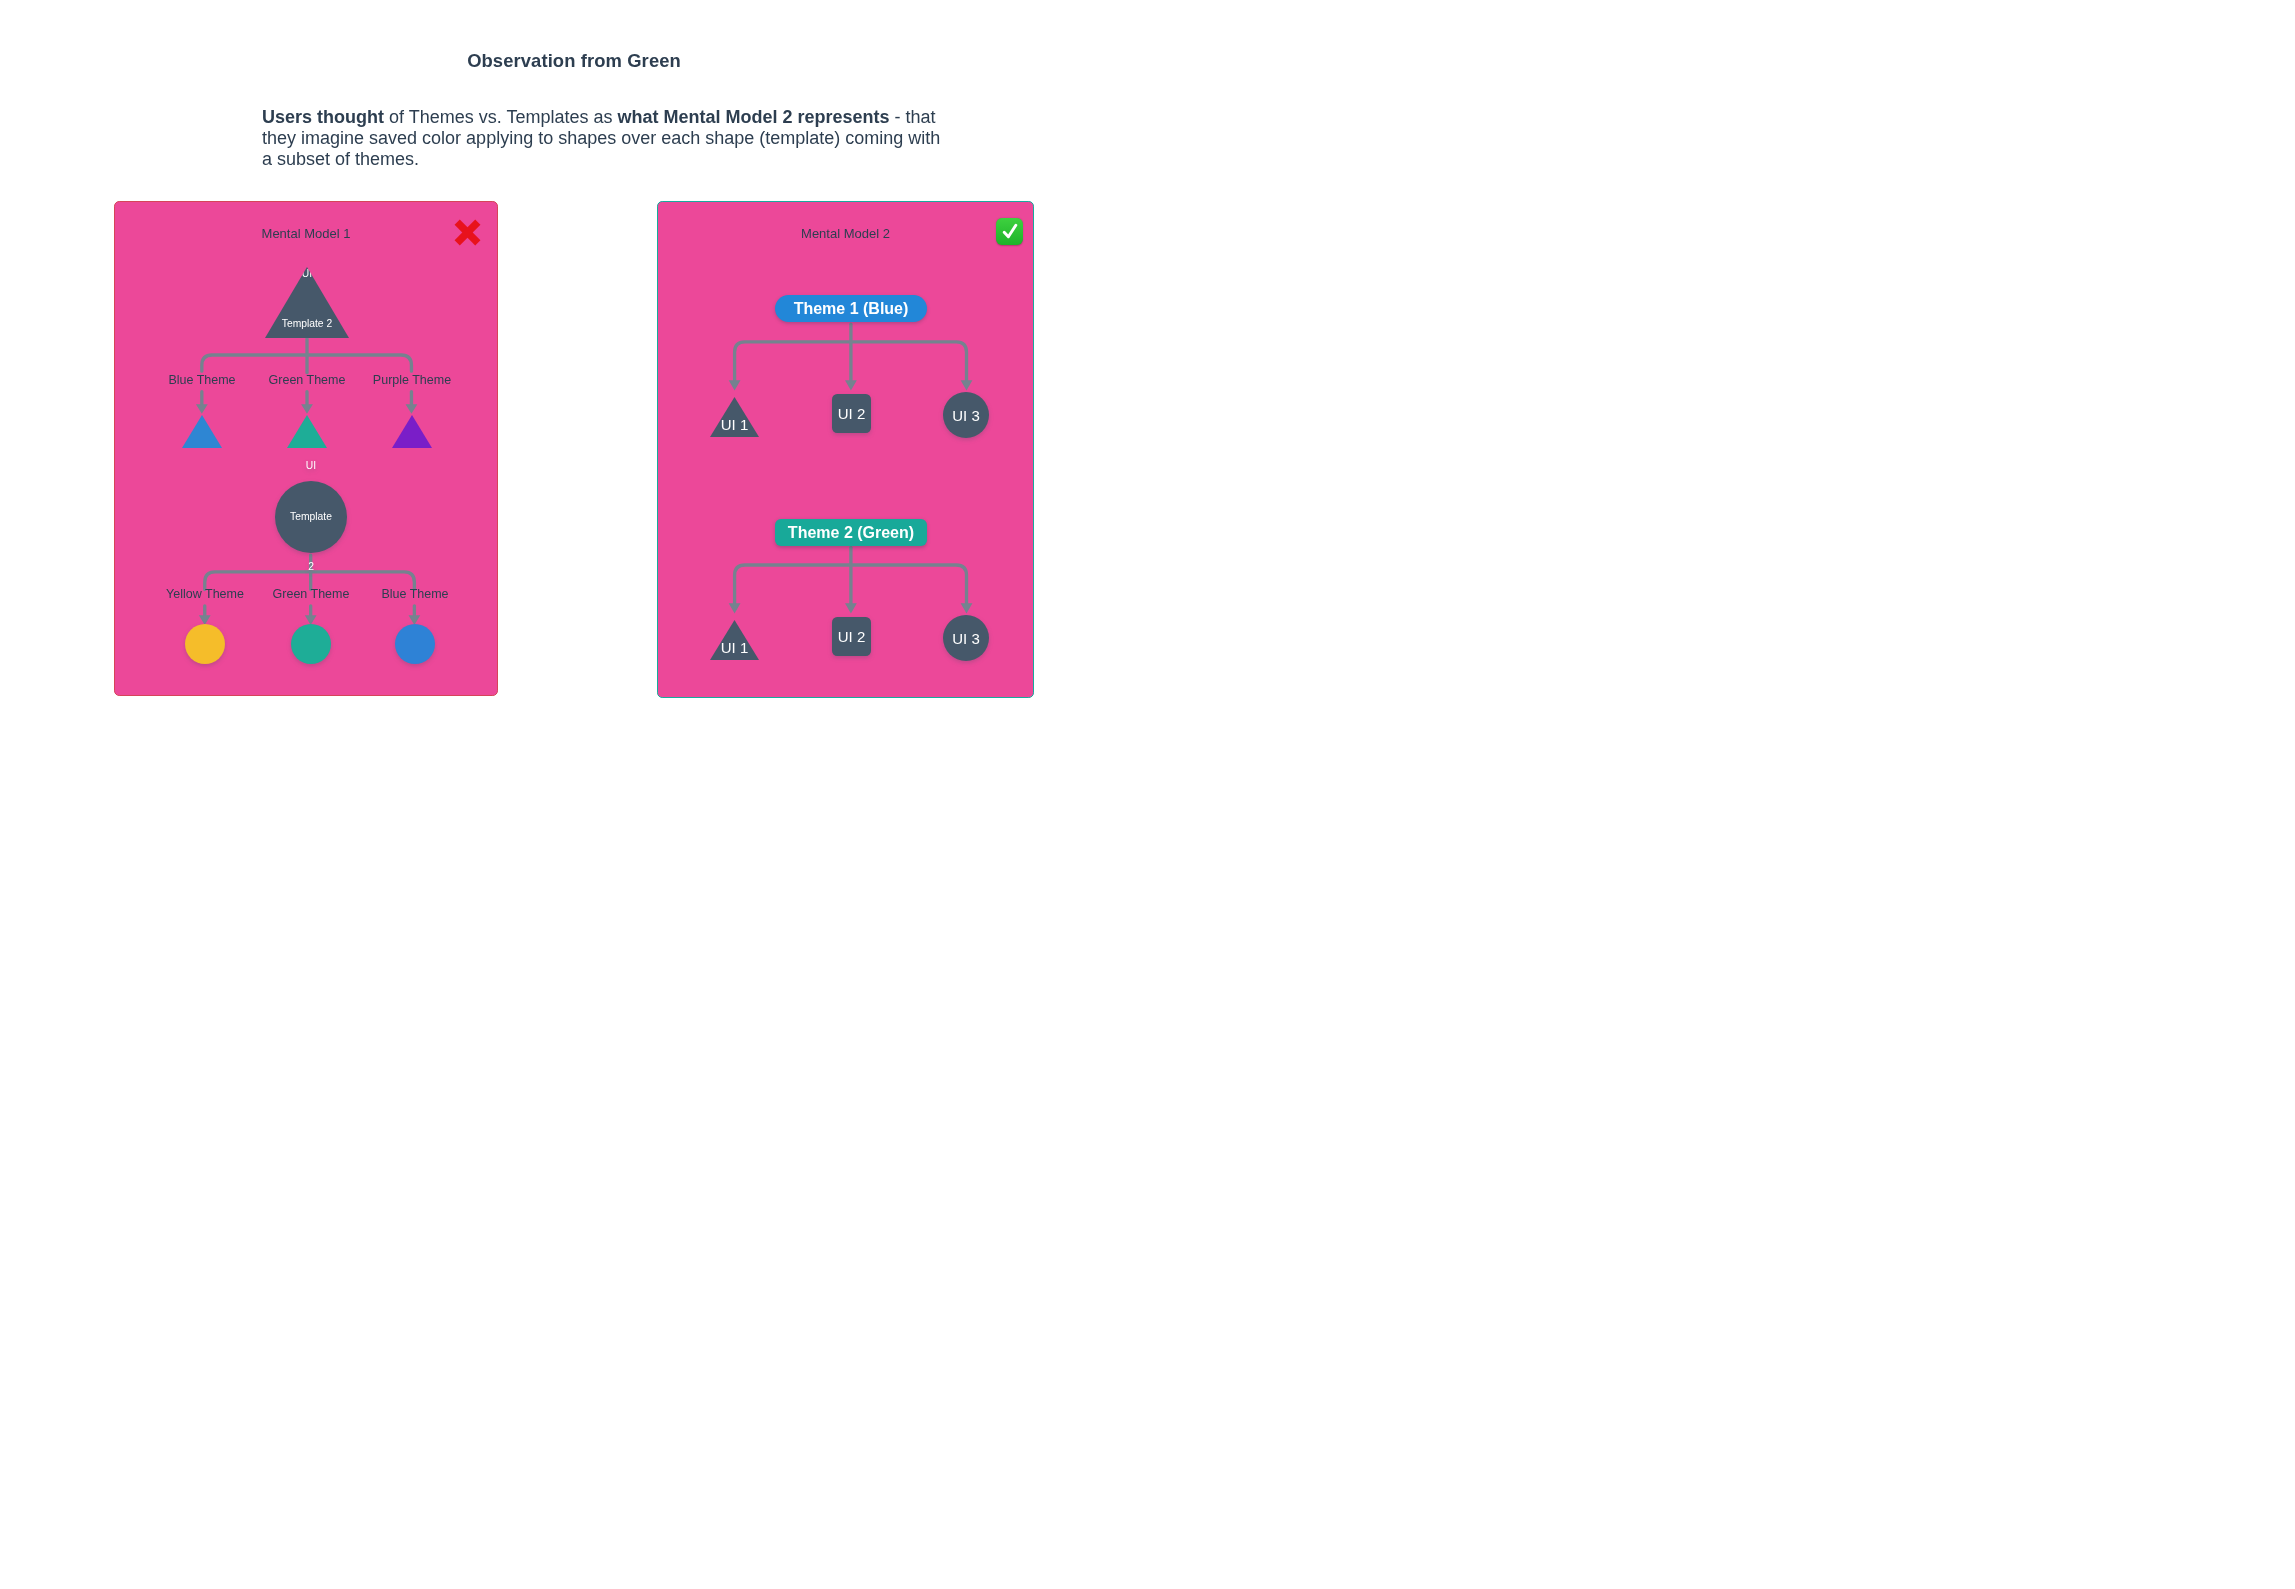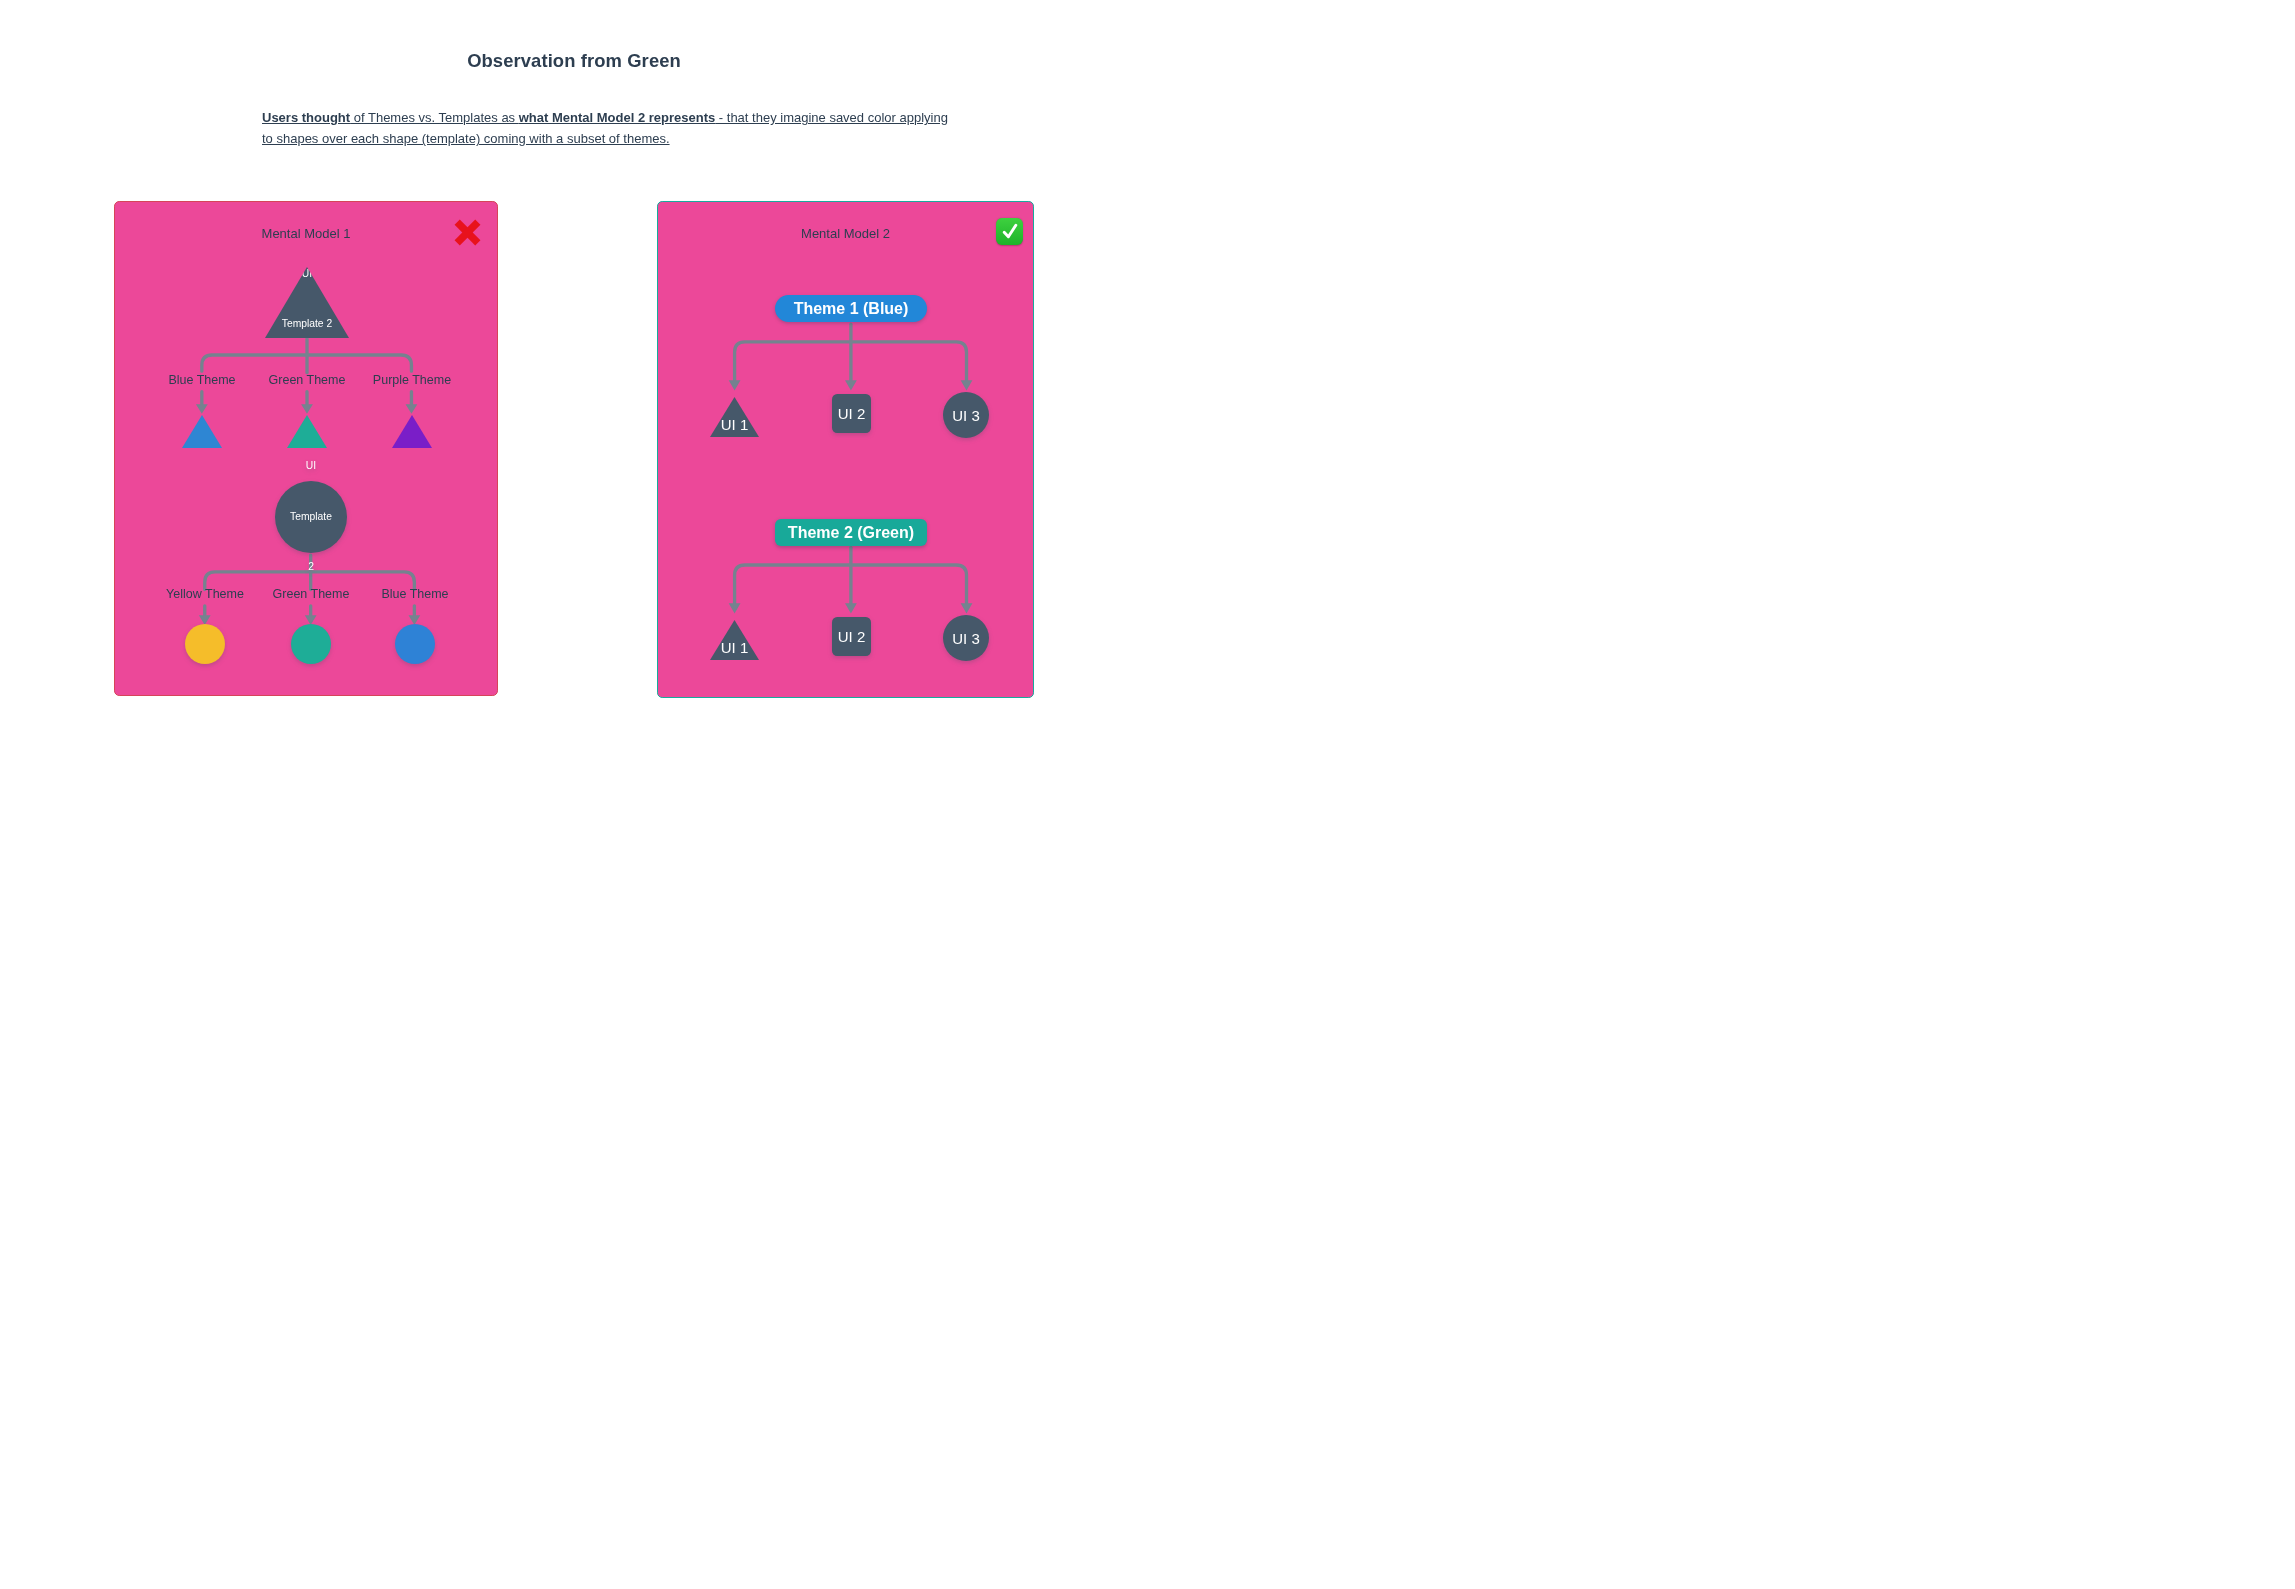--- a/index.html
+++ b/index.html
@@ -6,21 +6,21 @@
   html,body { background:#ffffff; }
   body { font-family:"Liberation Sans","DejaVu Sans",sans-serif; color:#2d3e50; }
   .canvas { position:relative; width:1148px; height:795px; background:#ffffff; overflow:hidden; }
 
   .page-title {
     position:absolute; top:50px; left:0; width:100%;
     text-align:center; font-size:18.4px; font-weight:800; letter-spacing:0.1px; color:#2d3e50;
   }
   .intro {
     position:absolute; left:262px; top:107px; width:692px;
-    font-size:13px; line-height:21px; color:#2d3e50; font-weight:400;text-decoration:underline;
+    font-size:18px; line-height:21px; color:#2d3e50; font-weight:400;
   }
   .intro .b { font-weight:700; }
 
   .model-box { position:absolute; top:201px; background:#ec4899; border-radius:5.2px; }
   .model-box.left  { left:114px;  width:384px; height:495px; border:1.8px solid #d64459; }
   .model-box.right { left:657px;  width:377px; height:497px; border:1.8px solid #17ab9d; }
 
   .box-title {
     position:absolute; top:23.5px; left:0; width:100%; text-align:center;
     font-size:13px; font-weight:500; color:#2d3e50;

